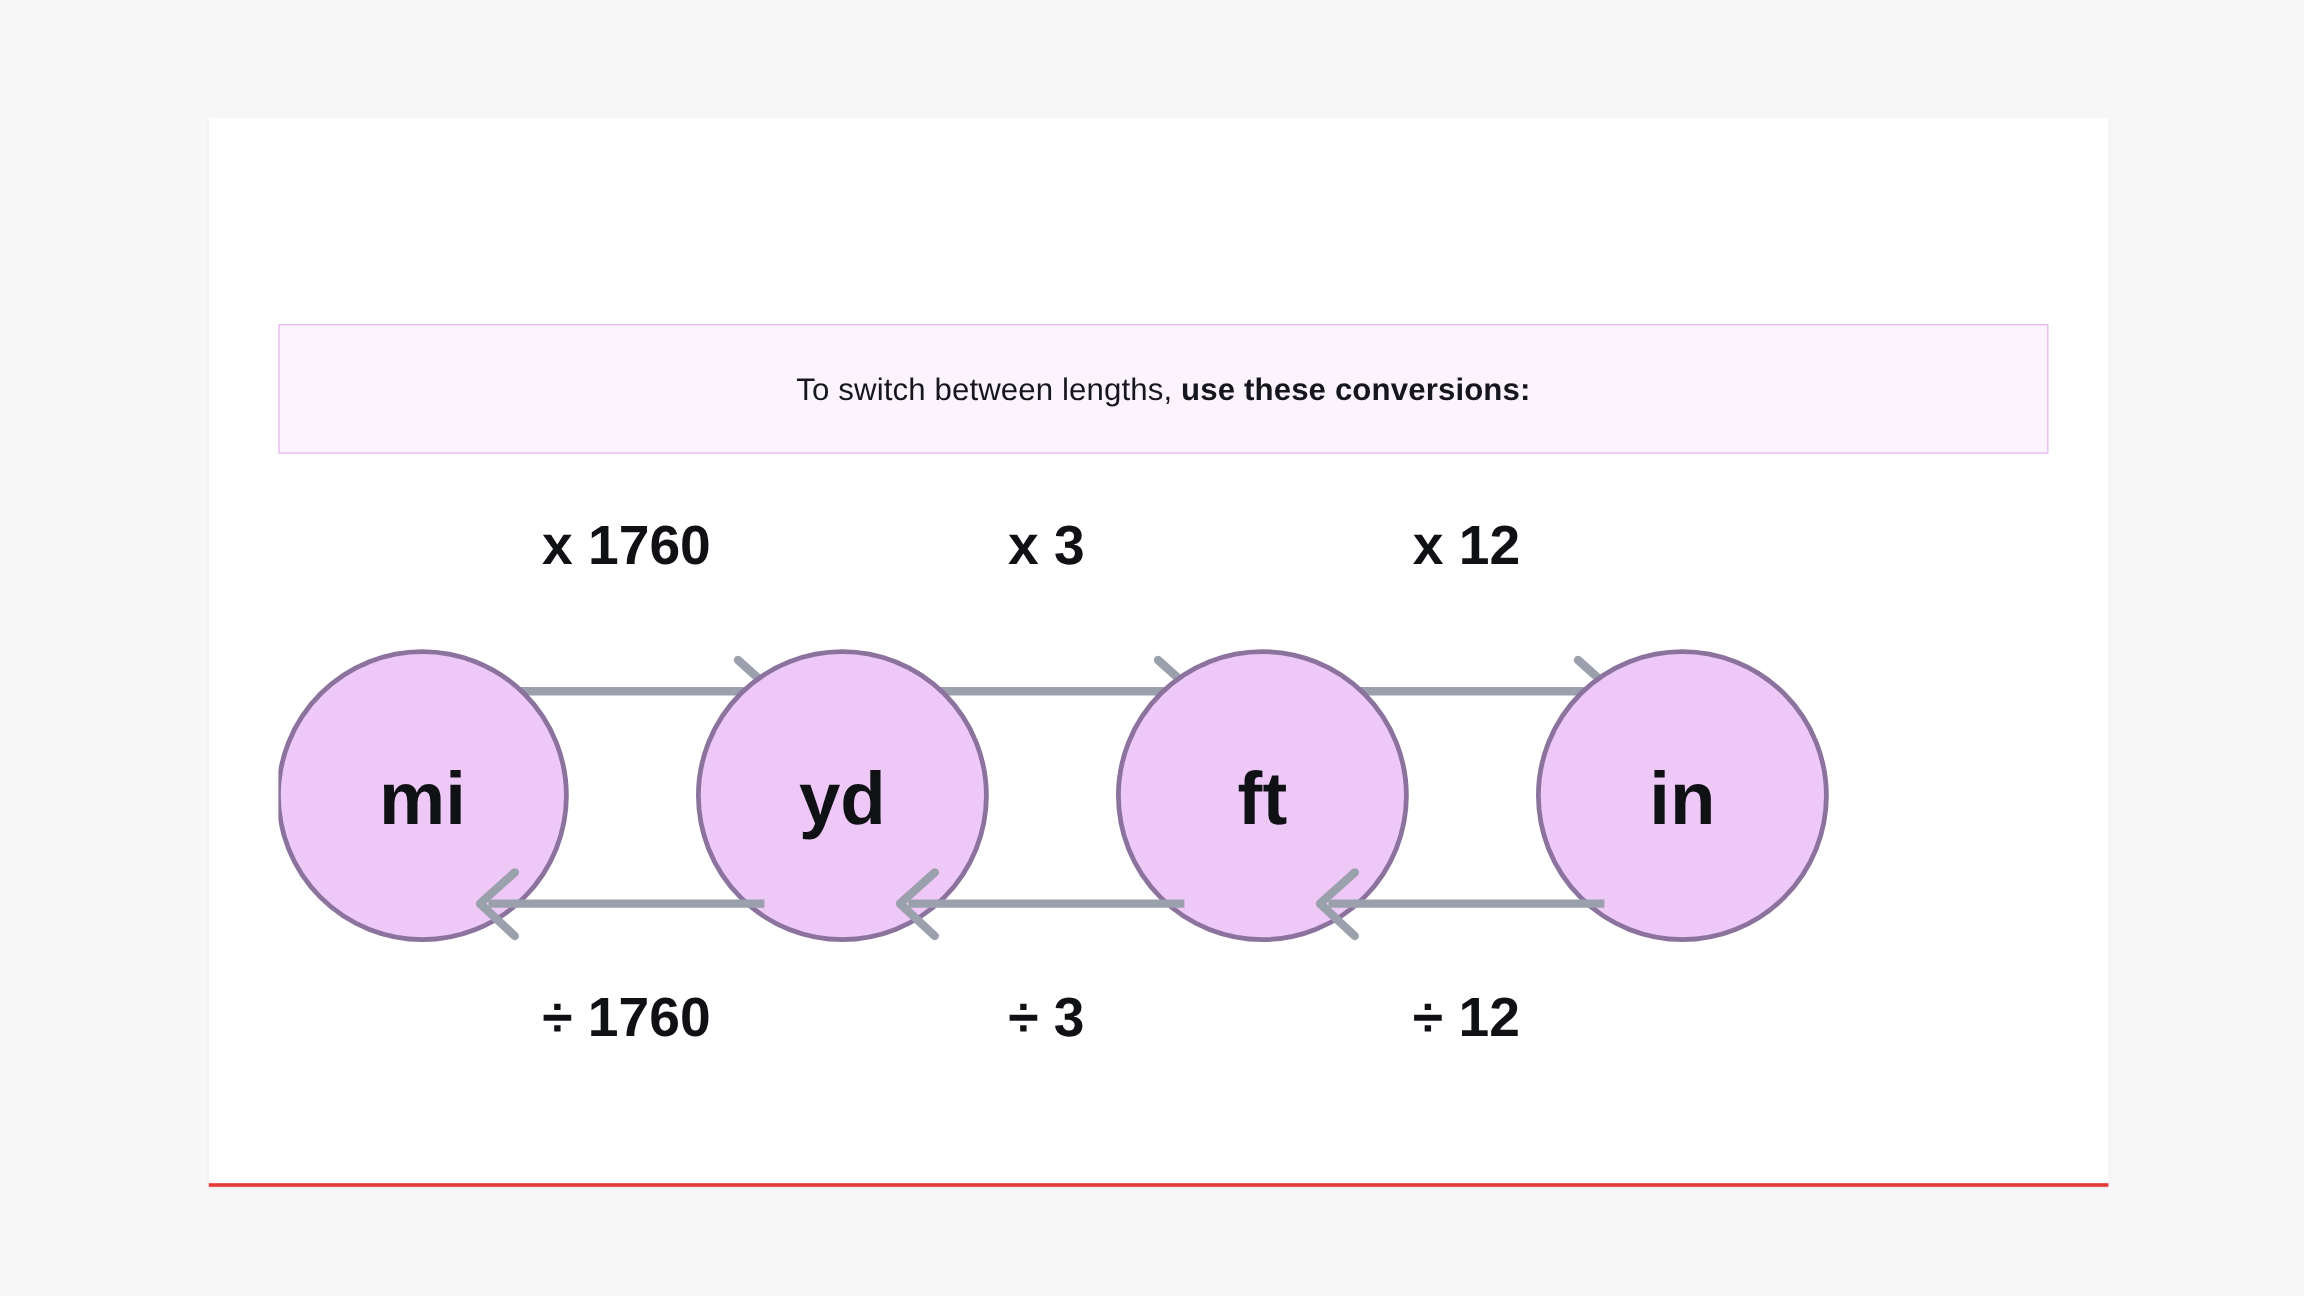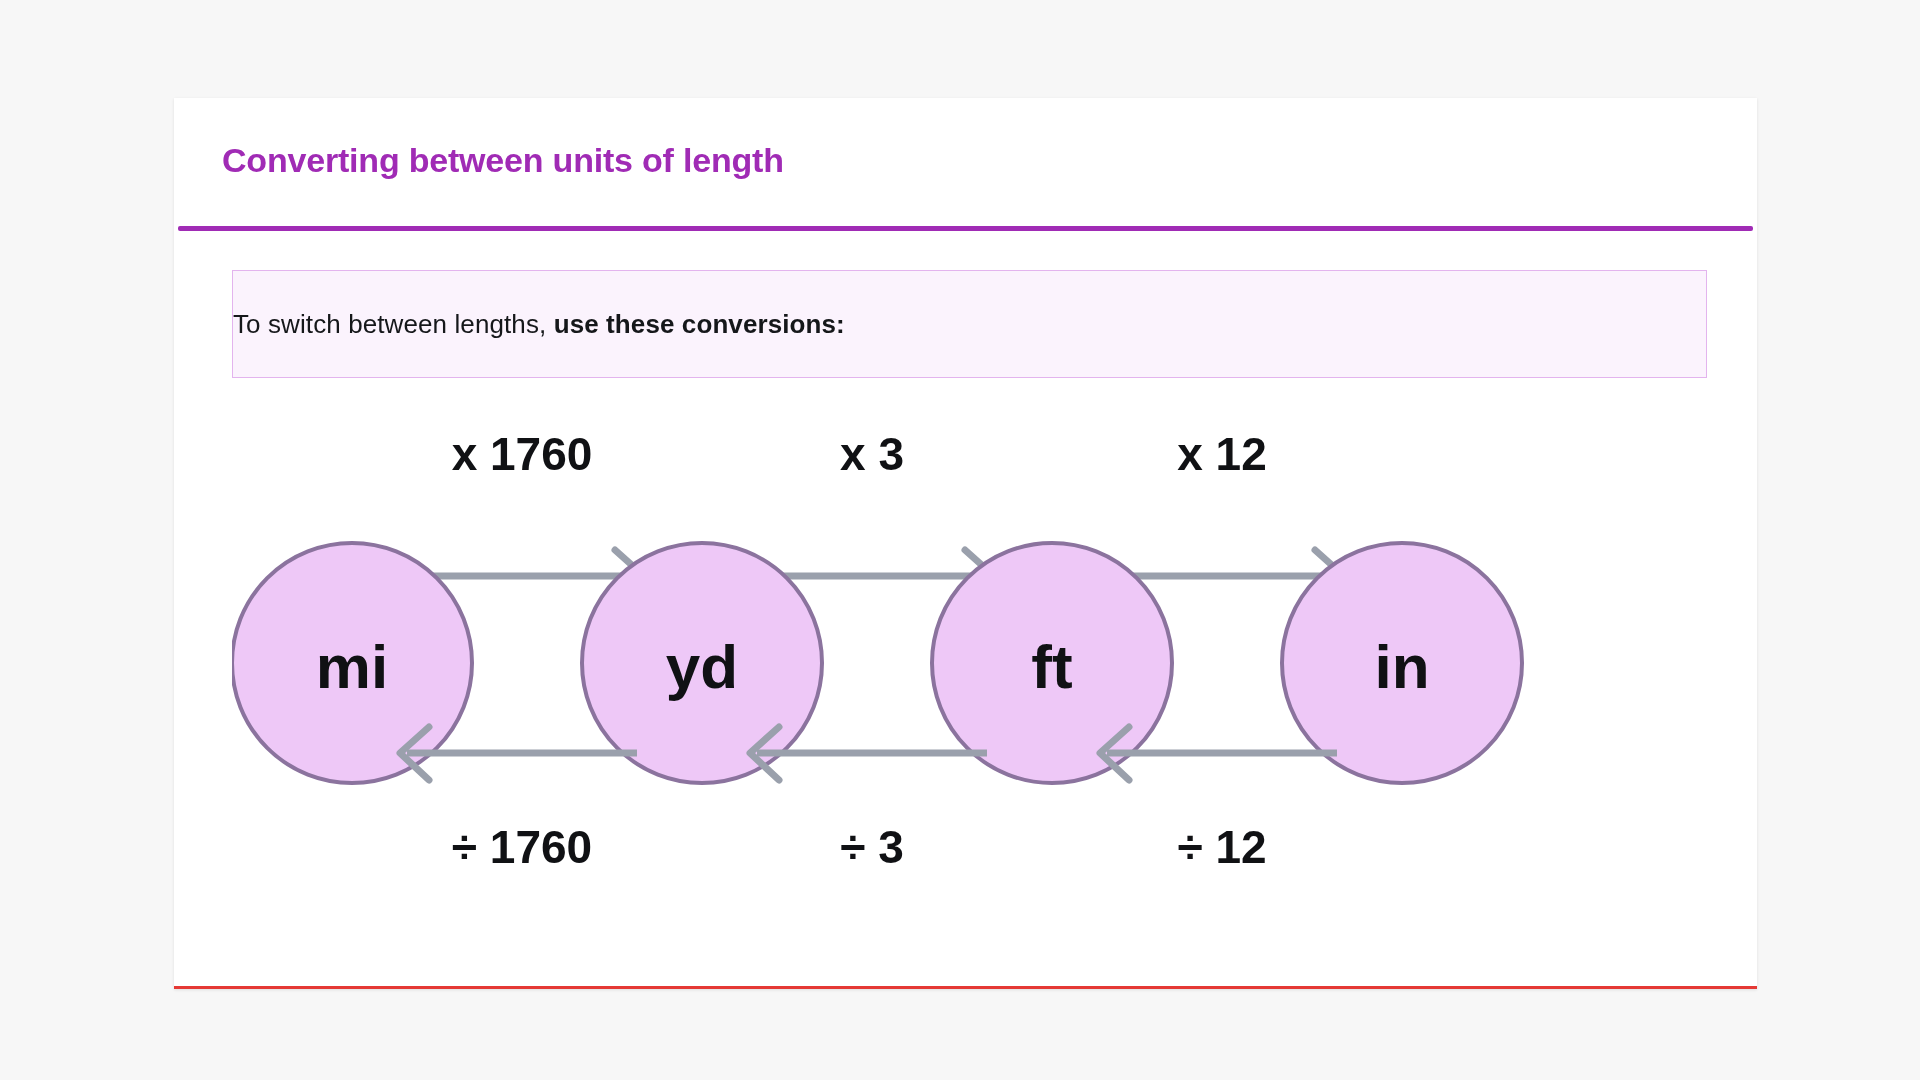--- a/index.html
+++ b/index.html
@@ -61,21 +61,21 @@
   .callout {
     position: absolute;
     left: 58px;
     top: 172px;
     width: 1475px;
     height: 108px;
     background: #fbf3fd;
     border: 1.5px solid #e3b4ee;
     display: flex;
     align-items: center;
-    justify-content: flex-start;
+    justify-content: center;
   }
 
   .callout-text {
     font-size: 26px;
     color: #15171a;
     letter-spacing: 0.1px;
   }
   .callout-text .bold { font-weight: bold; }
 
   
@@ -126,24 +126,20 @@
     text-anchor: middle;
   }
 </style>
 </head>
 <body>
 
 <div id="page-root">
 
   <div class="card">
 
-    <div class="card-header">
-      <div class="card-title">Converting between units of length</div>
-      <div class="title-rule"></div>
-    </div>
 
     <div class="callout">
       <div class="callout-text">
         <span>To switch between lengths,</span><span>&nbsp;</span><span class="bold">use these conversions:</span>
       </div>
     </div>
 
     <div class="diagram">
       <svg class="diagram-svg" viewBox="0 0 1475 530" xmlns="http://www.w3.org/2000/svg">
 

